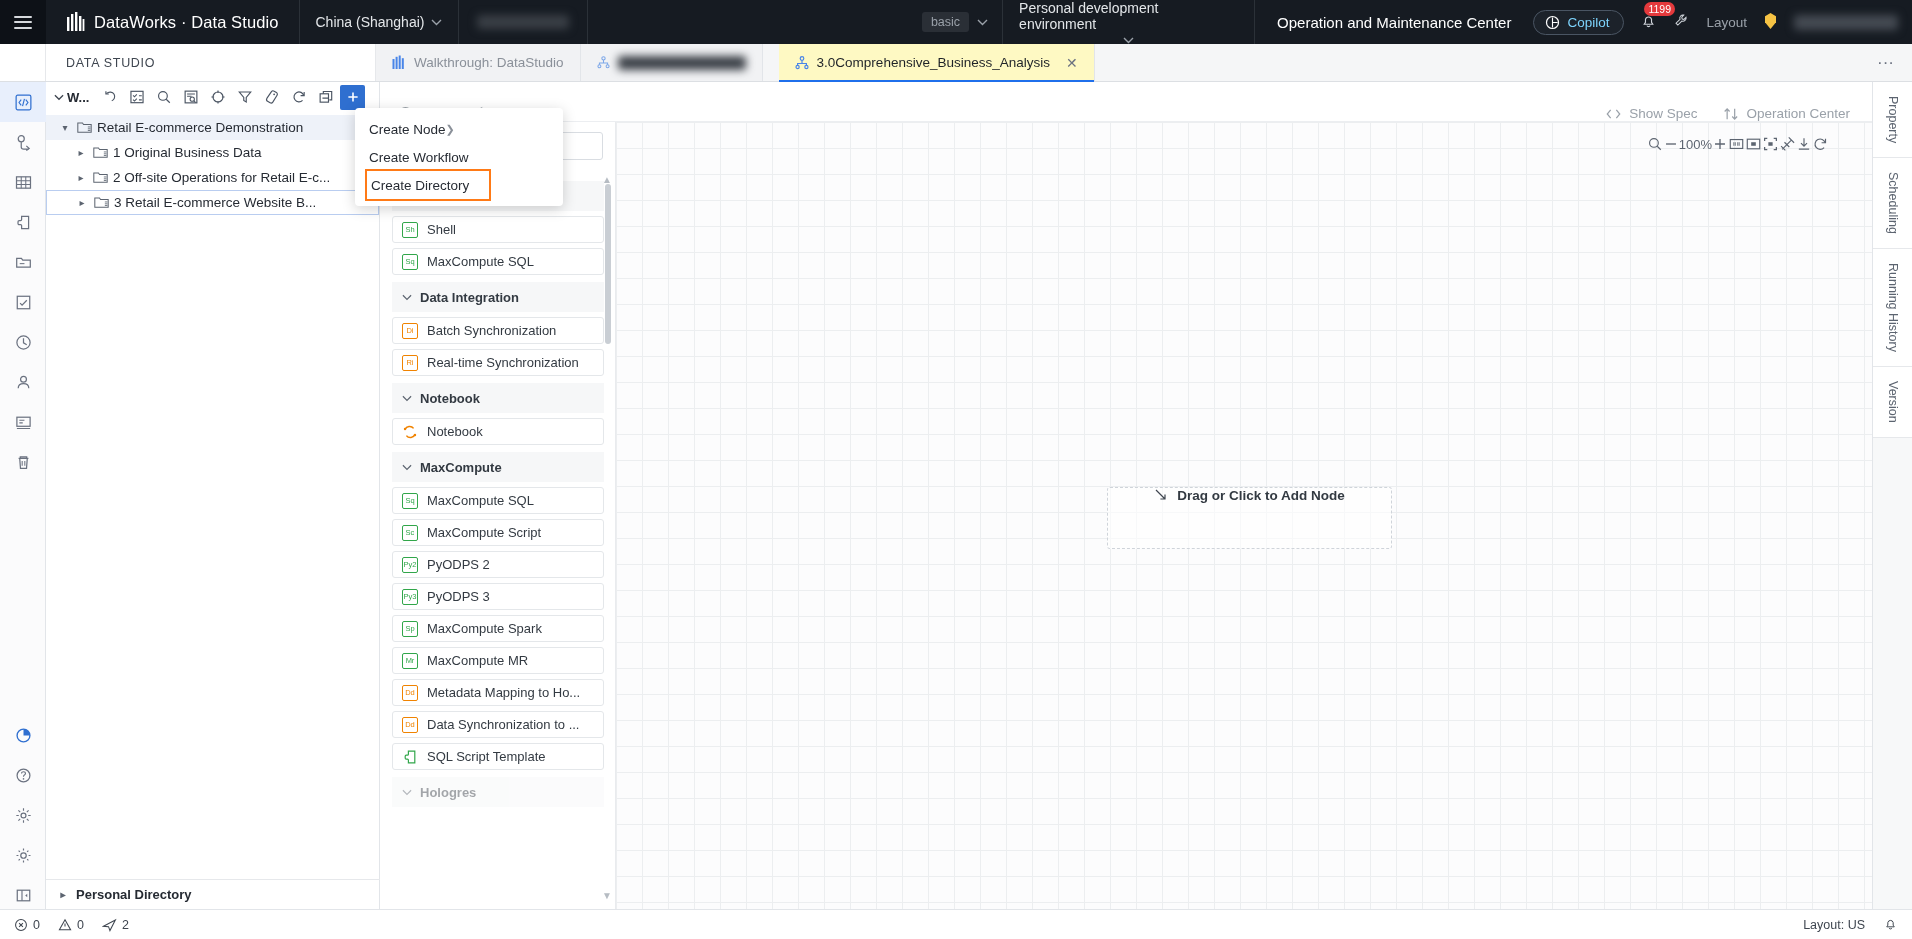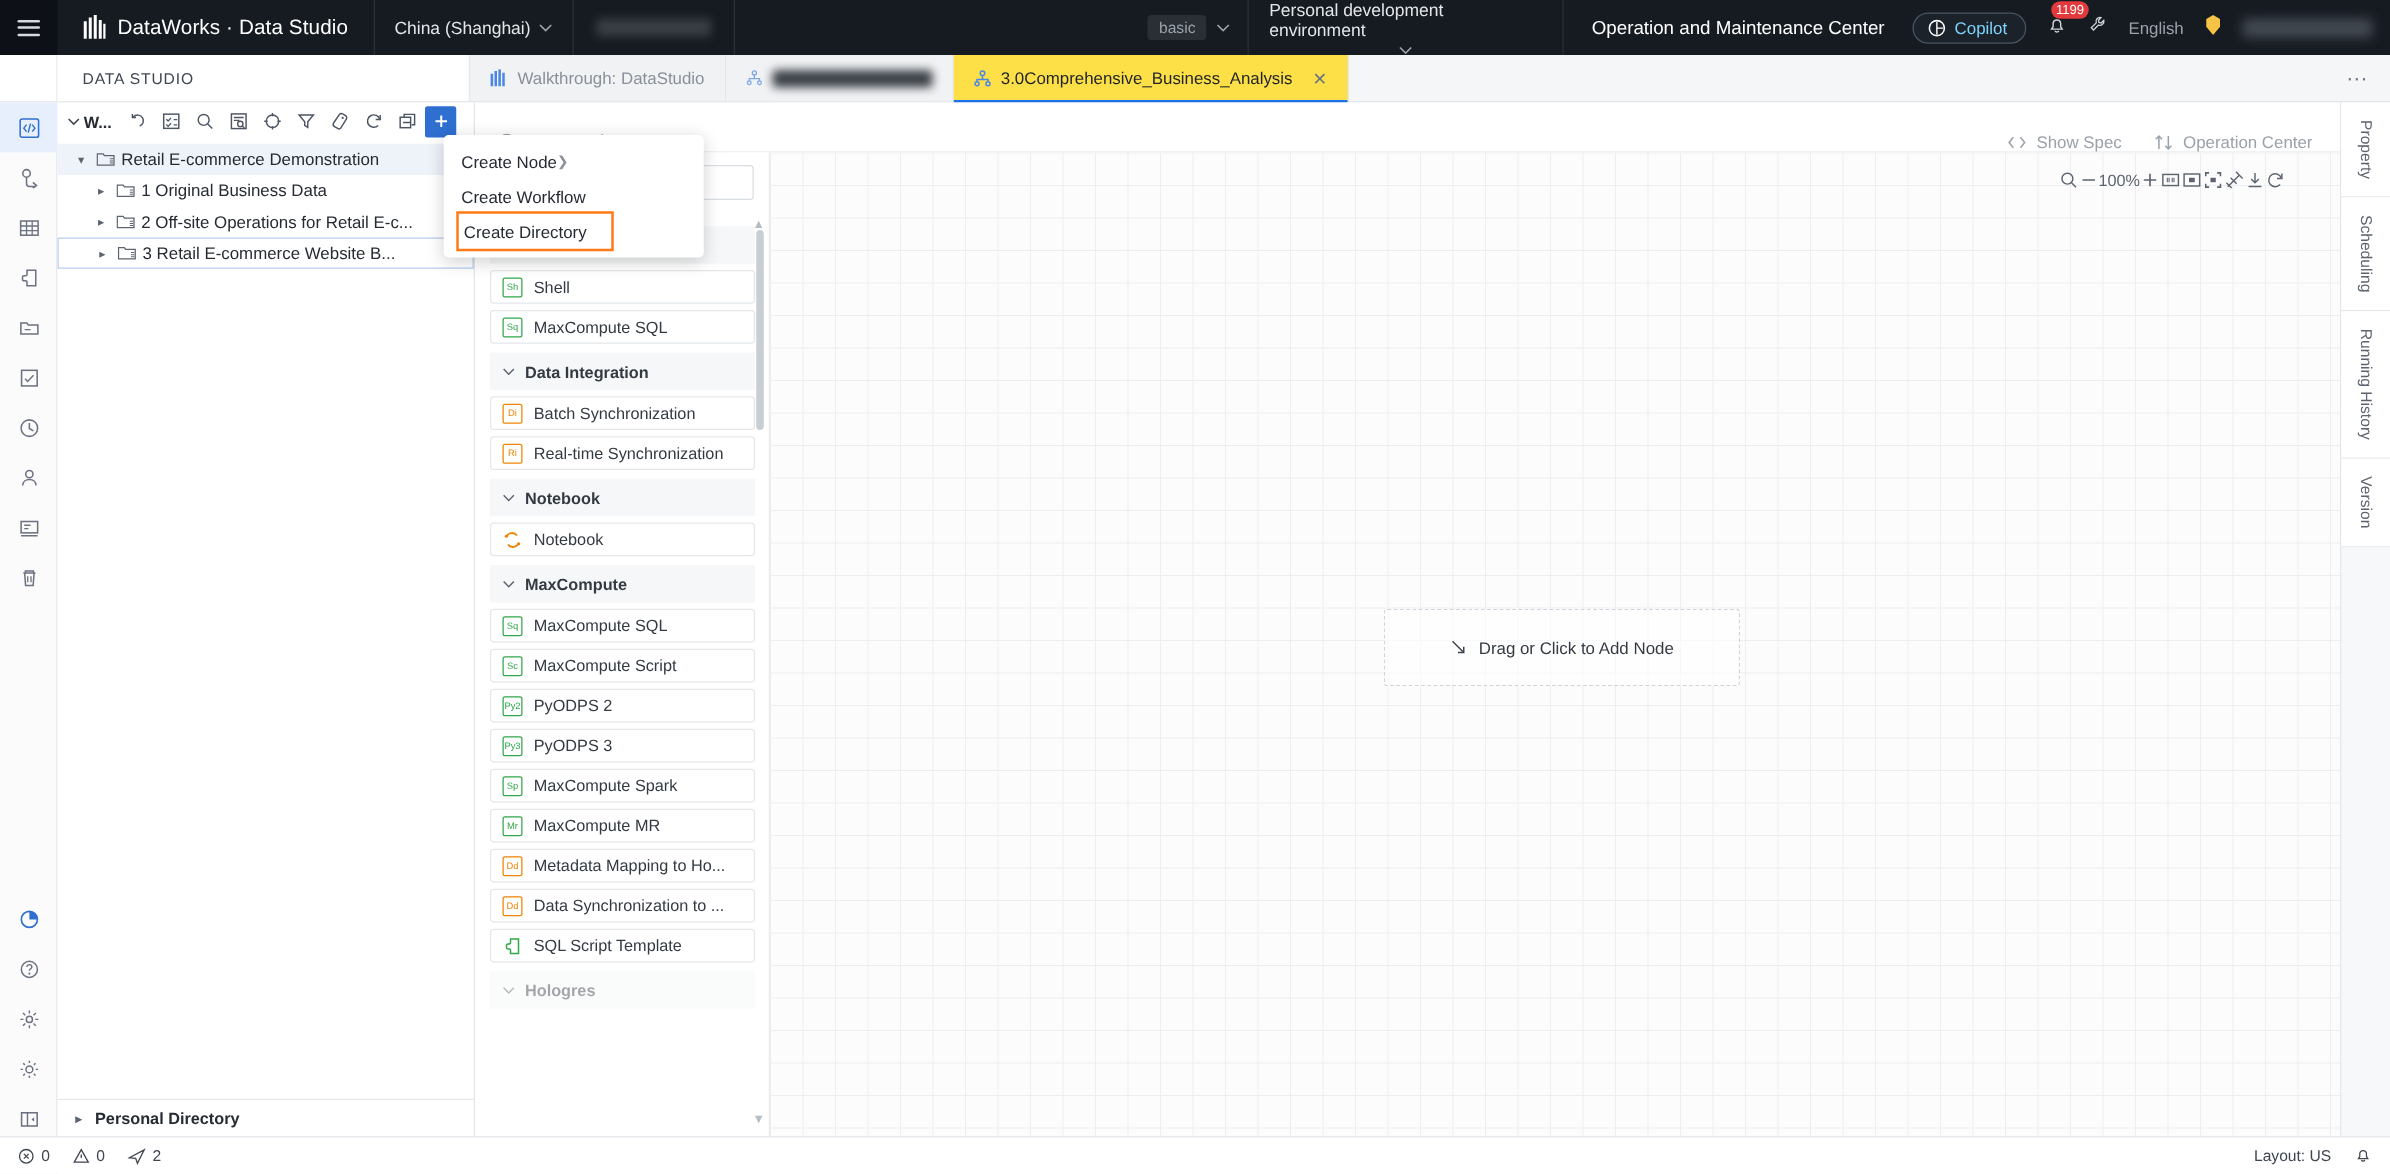--- a/index.html
+++ b/index.html
@@ -72,21 +72,21 @@
     width: 46px; background: #fff; border-right: 1px solid #e6e8eb;
   }
   .ds-title {
     width: 330px; background: #fff; display: flex; align-items: center; padding-left: 20px;
     font-size: 12.5px; letter-spacing: .7px; color: #3f4650; border-right: 1px solid #e6e8eb;
   }
   .tab {
     display: flex; align-items: center; gap: 8px; padding: 0 16px; font-size: 13.5px;
     color: #8a9099; border-right: 1px solid #e2e5e9; cursor: pointer; position: relative; background: #f1f2f4;
   }
-  .tab.active { background: #fde047; color: #1f2328; }
+  .tab.active { background: #fef9c3; color: #1f2328; margin-left: 16px; }
   .tab.active::after {
     content: ""; position: absolute; left: 0; right: 0; bottom: -1px; height: 2px; background: #1f6feb;
   }
   .tab .tclose { margin-left: 8px; color: #6b7280; font-size: 14px; }
   .tabs-more {
     margin-left: auto; display: flex; align-items: center; padding: 0 18px; color: #6b7280; font-size: 17px; cursor: pointer;
   }
 
   
   .rail {
@@ -186,22 +186,22 @@
     overflow: hidden;
   }
   .canvas-tools {
     position: absolute; right: 44px; top: 14px; display: flex; align-items: center; 
     font-size: 13px; color: #5c6470;
   }
   .ct-btn { cursor: pointer; display: flex; align-items: center; }
   .dropzone {
     position: absolute; left: 491px; top: 365px; width: 285px; height: 62px;
     border: 1px dashed #cfd4da; border-radius: 3px; background: rgba(255,255,255,.6);
-    display: flex; align-items: center; justify-content: center; gap: 9px;
-    font-size: 13.5px; color: #333a42; cursor: pointer;
+    display: flex; align-items: flex-start; justify-content: center; gap: 9px;
+    font-size: 13.5px; color: #333a42; cursor: pointer; font-weight: bold;
   }
 
   
   .rtabs {
     position: absolute; right: 0; top: 82px; width: 40px; height: 827px;
     background: #f7f8f9; border-left: 1px solid #e2e5e9;
   }
   .rtab {
     width: 40px; display: flex; align-items: center; justify-content: center;
     writing-mode: vertical-rl; font-size: 12.5px; color: #5c6470;
@@ -282,21 +282,21 @@
           <path d="M4.5 13h9l-1.3-2v-3.2a3.3 3.3 0 0 0-6.4 0V11z" stroke="#cfd4da" stroke-width="1.2" fill="none"></path>
           <path d="M7.4 14.4a1.7 1.7 0 0 0 3.2 0" stroke="#cfd4da" stroke-width="1.2" fill="none"></path>
         </svg>
       </div>
       <div>
         <svg width="17" height="17" viewBox="0 0 18 18">
           <path d="M11.4 3.2a3.4 3.4 0 0 0-4 4.5L3.2 11.9l1.9 1.9 4.2-4.2a3.4 3.4 0 0 0 4.5-4l-2.2 2.2-1.9-.4-.4-1.9z" stroke="#cfd4da" stroke-width="1.1" fill="none"></path>
         </svg>
       </div>
       <div class="lang">
-        <span>English</span>
+        <span>Layout</span>
       </div>
       <div class="user-ico">
         <svg width="15" height="18" viewBox="0 0 15 18">
             <path d="M7.5 1 13 4.2v6.1L7.5 17 2 10.3V4.2z" fill="#f6c344"></path>
           </svg>
       </div>
       <div class="avatar-blur"></div>
     </div>
   </div>
 

